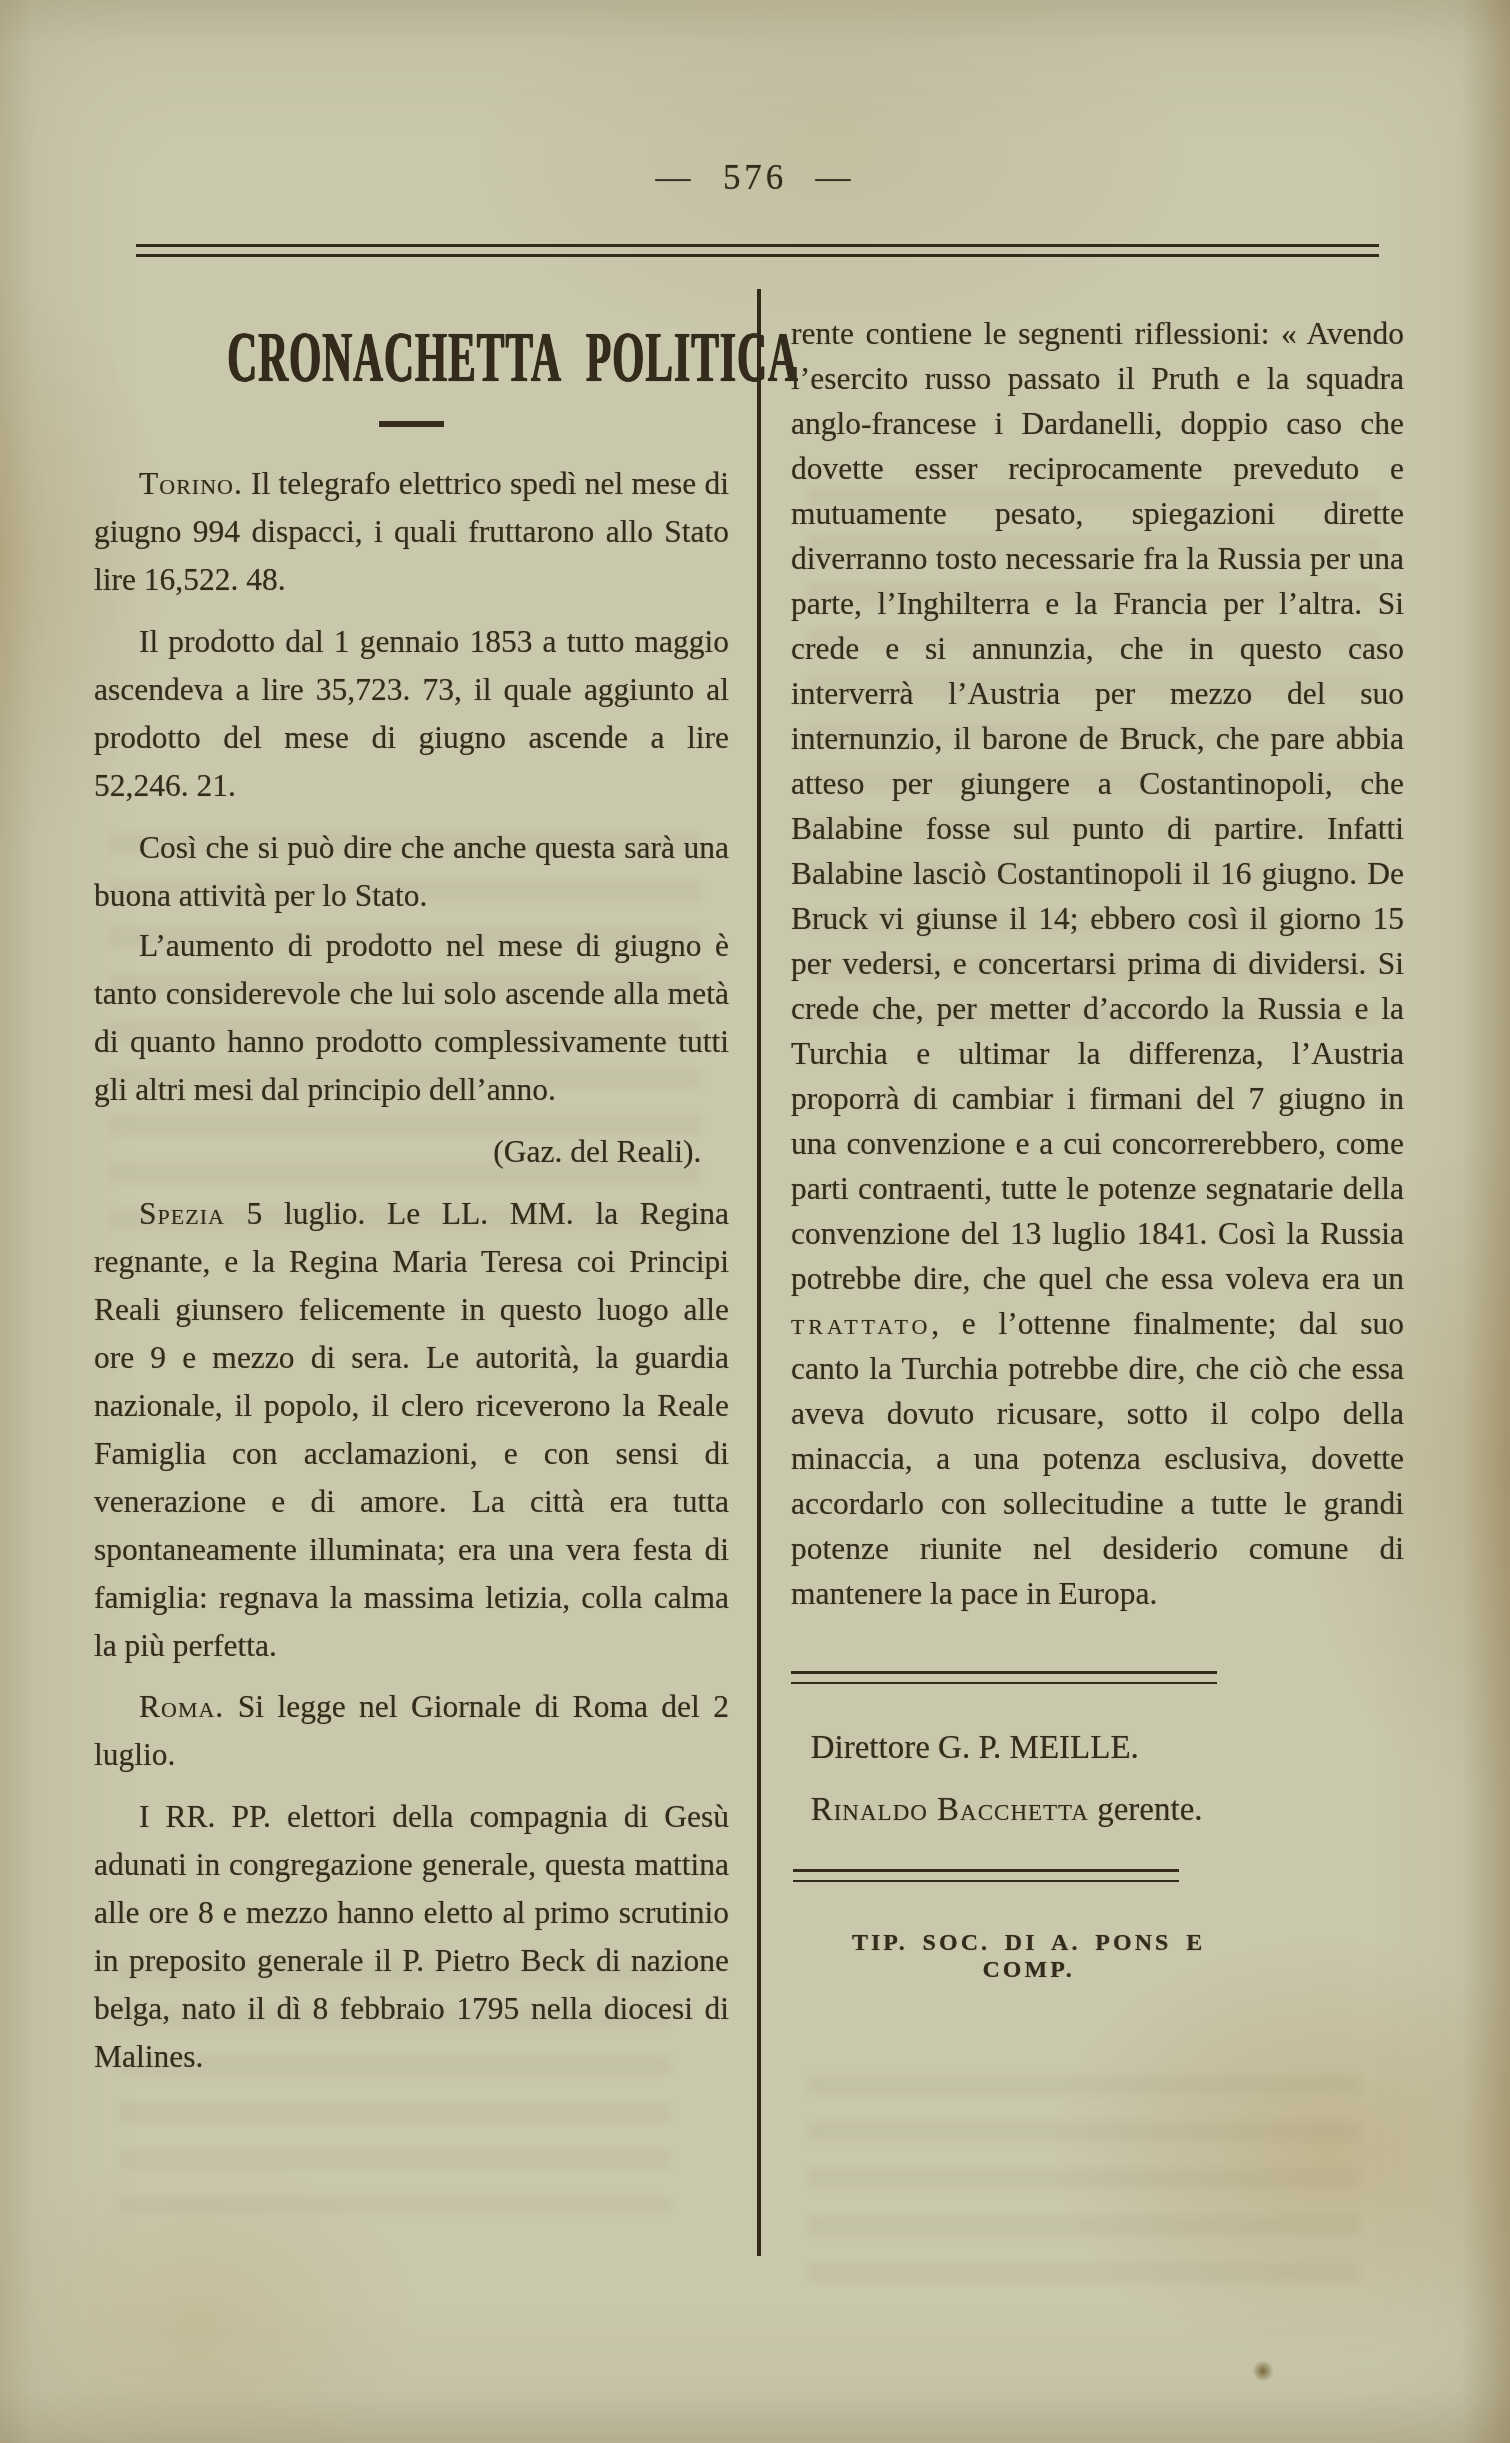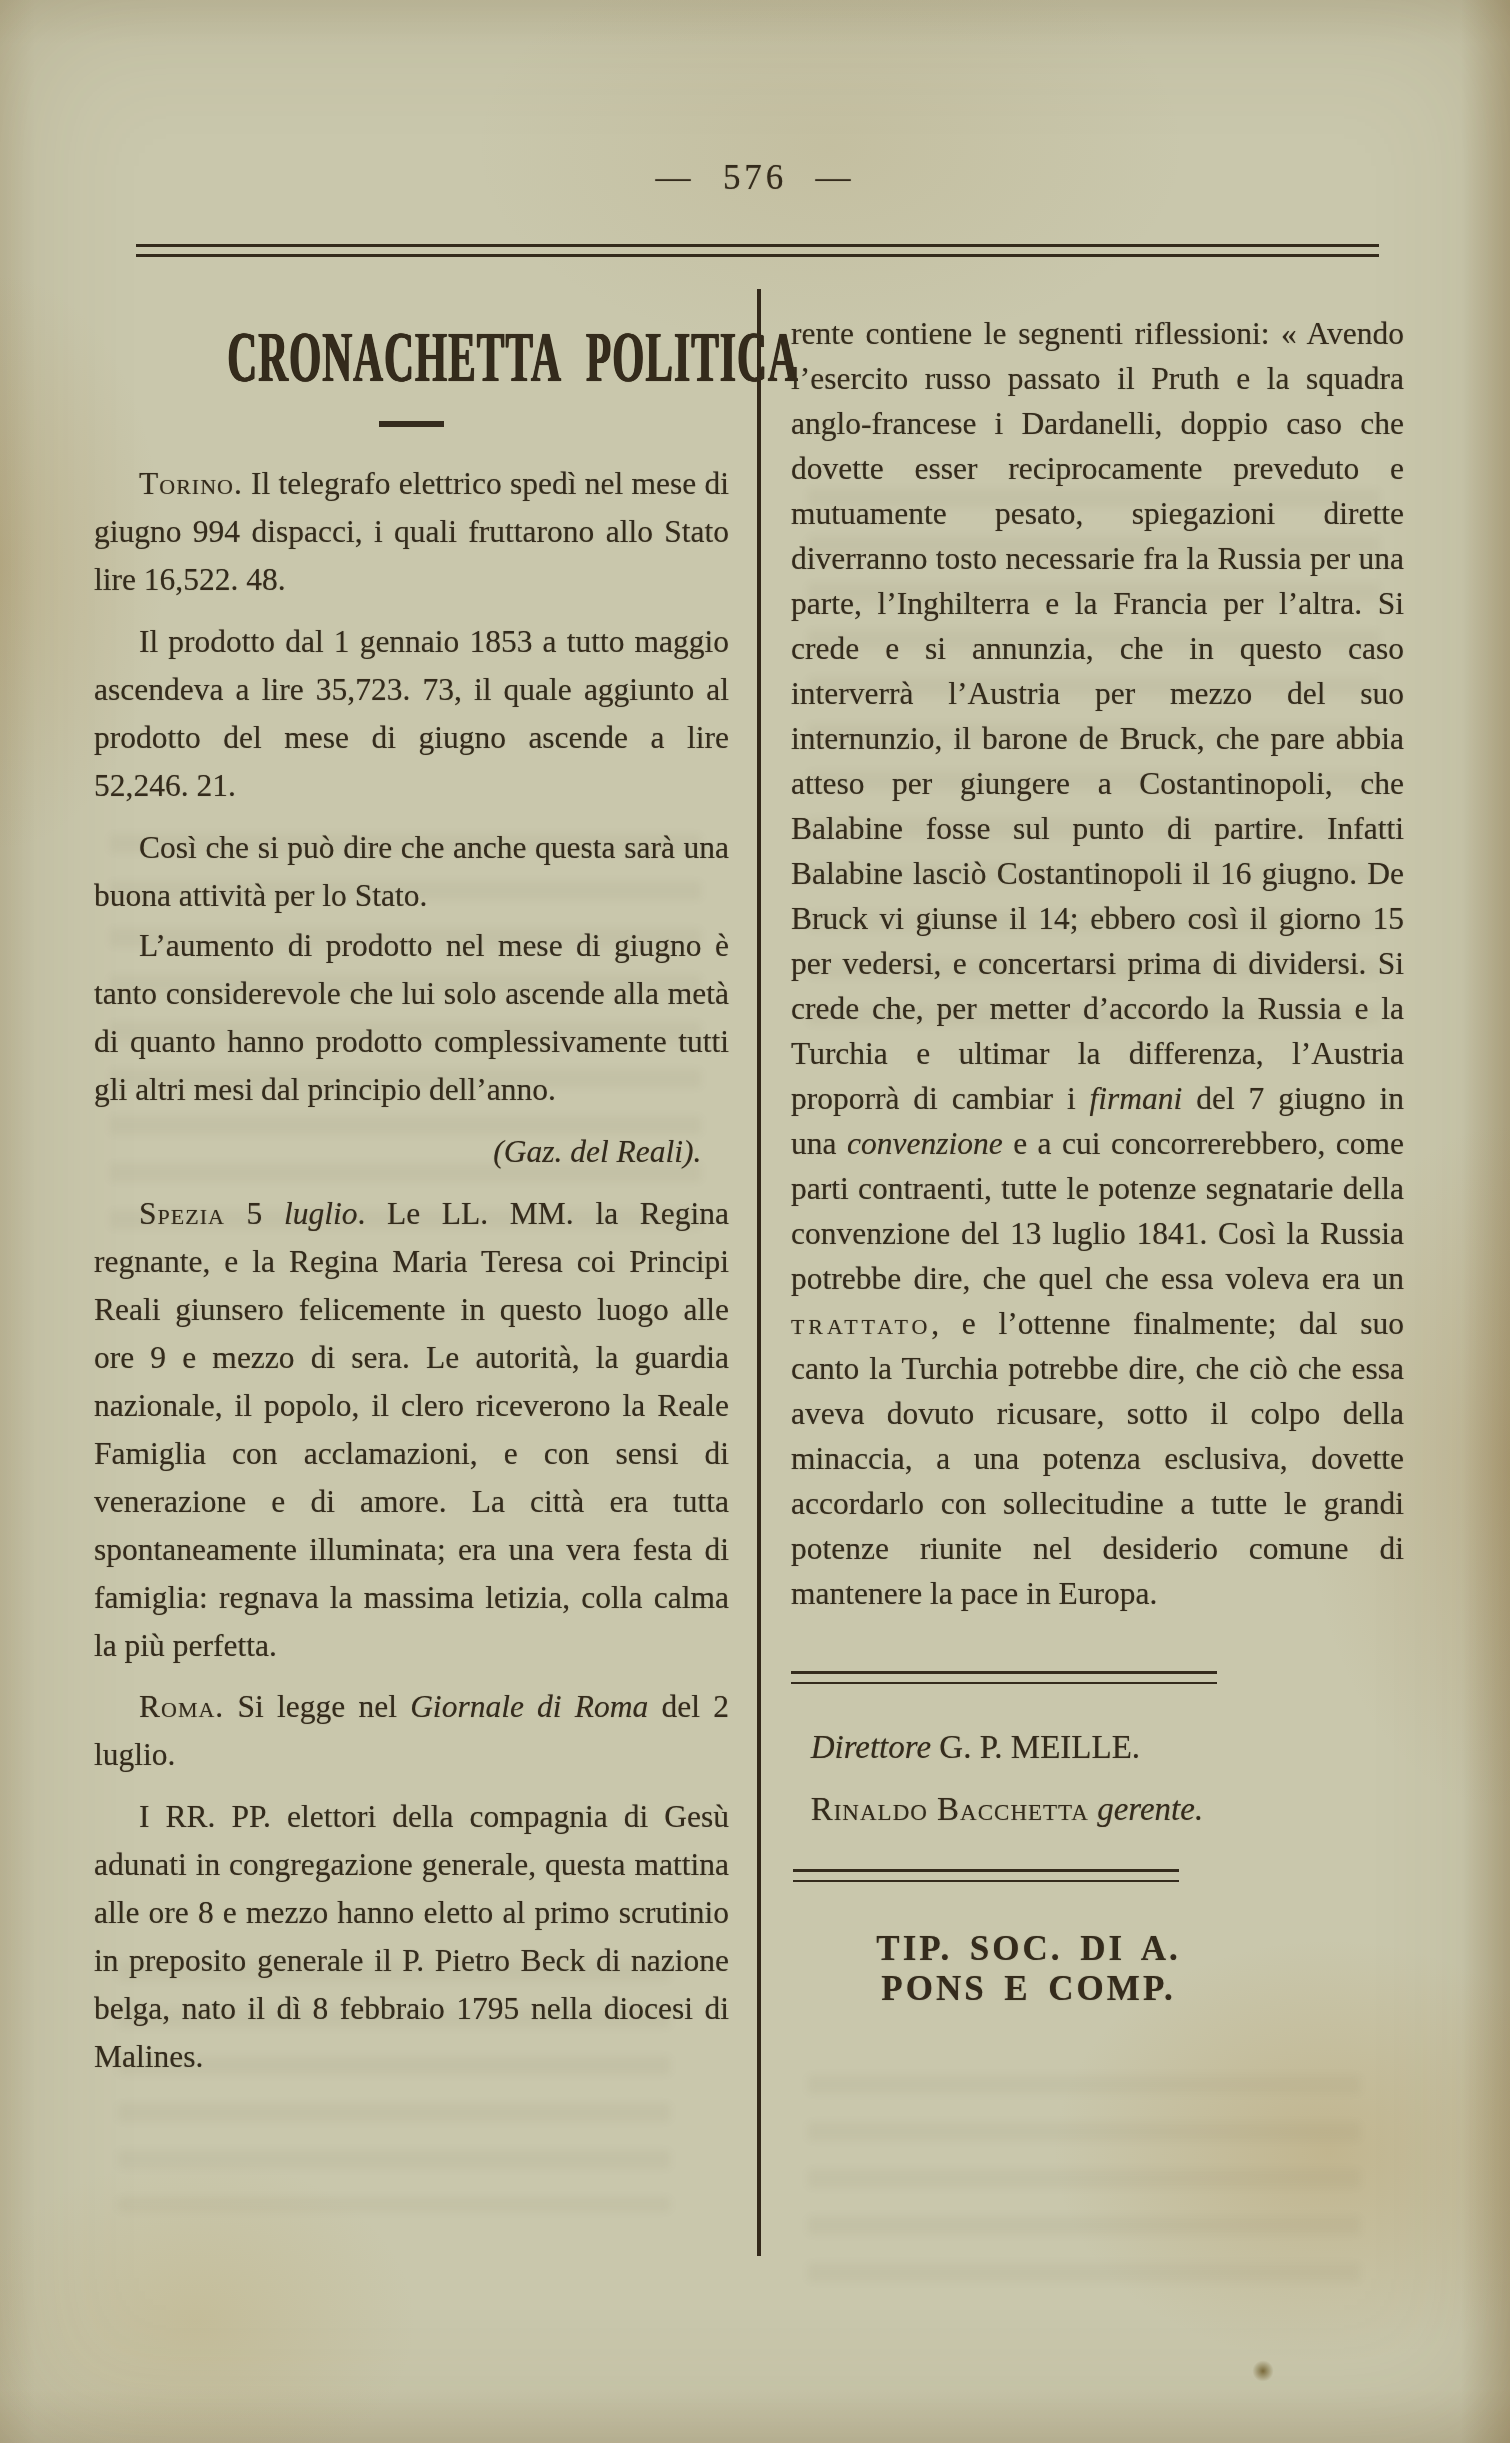--- a/index.html
+++ b/index.html
@@ -49,31 +49,31 @@
   .heading-dash{width:65px;height:6.9px;background:#352c1e;margin:27.6px auto 33px;}
   .body{
     font-size:31.5px;text-align:justify;text-indent:45px;
     text-shadow:0 0 1px rgba(45,38,25,0.45);
   }
   .col-left .body{line-height:48px;margin:0 0 13.8px;}
   .col-right .body{line-height:45px;margin:0;}
   .noindent{text-indent:0;}
   .alignright{text-align:right;padding-right:27.6px;}
   .tight{margin-bottom:2px !important;}
-  .seg-italic{font-style:italic;}
+  .seg-italic{}
   .seg-smallcaps{font-variant:small-caps;letter-spacing:1px;margin-top:45px;}
   .seg-smallcaps-spaced{font-variant:small-caps;letter-spacing:3.9px;}
   .double-rule{height:7.9px;border-top:3px solid #342b1c;border-bottom:2px solid #342b1c;}
   .rule1{width:426px;margin:55px 0 0 0;}
   .rule2{width:386px;margin:41px 0 0 2px;}
   .direttore{margin:45px 0 0 19.7px;font-size:33px;text-shadow:0 0 1px rgba(45,38,25,0.45);}
   .gerente{margin:25.6px 0 0 19.7px;font-size:33px;text-shadow:0 0 1px rgba(45,38,25,0.45);}
   .printer{
     width:424px;margin:47px 0 0 25.6px;text-align:center;
-    font-size:35px;font-weight:700;letter-spacing:3px;word-spacing:5.9px;
+    font-size:24px;font-weight:700;letter-spacing:3px;word-spacing:5.9px;
     text-shadow:0 0 1px rgba(45,38,25,0.55);
   }
   .ghost{
     position:absolute;filter:blur(3.9px);opacity:.5;pointer-events:none;
     background:repeating-linear-gradient(180deg, rgba(0,0,0,0) 0 15.8px, rgba(96,86,56,0.10) 15.8px 35px, rgba(0,0,0,0) 35px 47px);
   }
   .ghost1{left:110px;top:818px;width:591px;height:424px;}
   .ghost2{left:808px;top:473px;width:571px;height:552px;}
   .ghost3{left:118px;top:1946px;width:552px;height:266px;}
   .ghost4{left:808px;top:2059px;width:552px;height:246px;}

